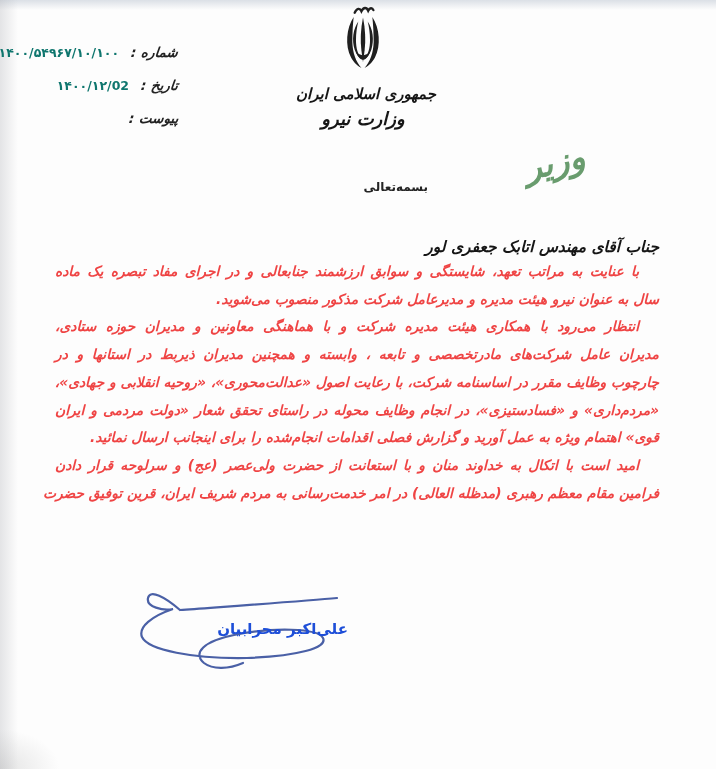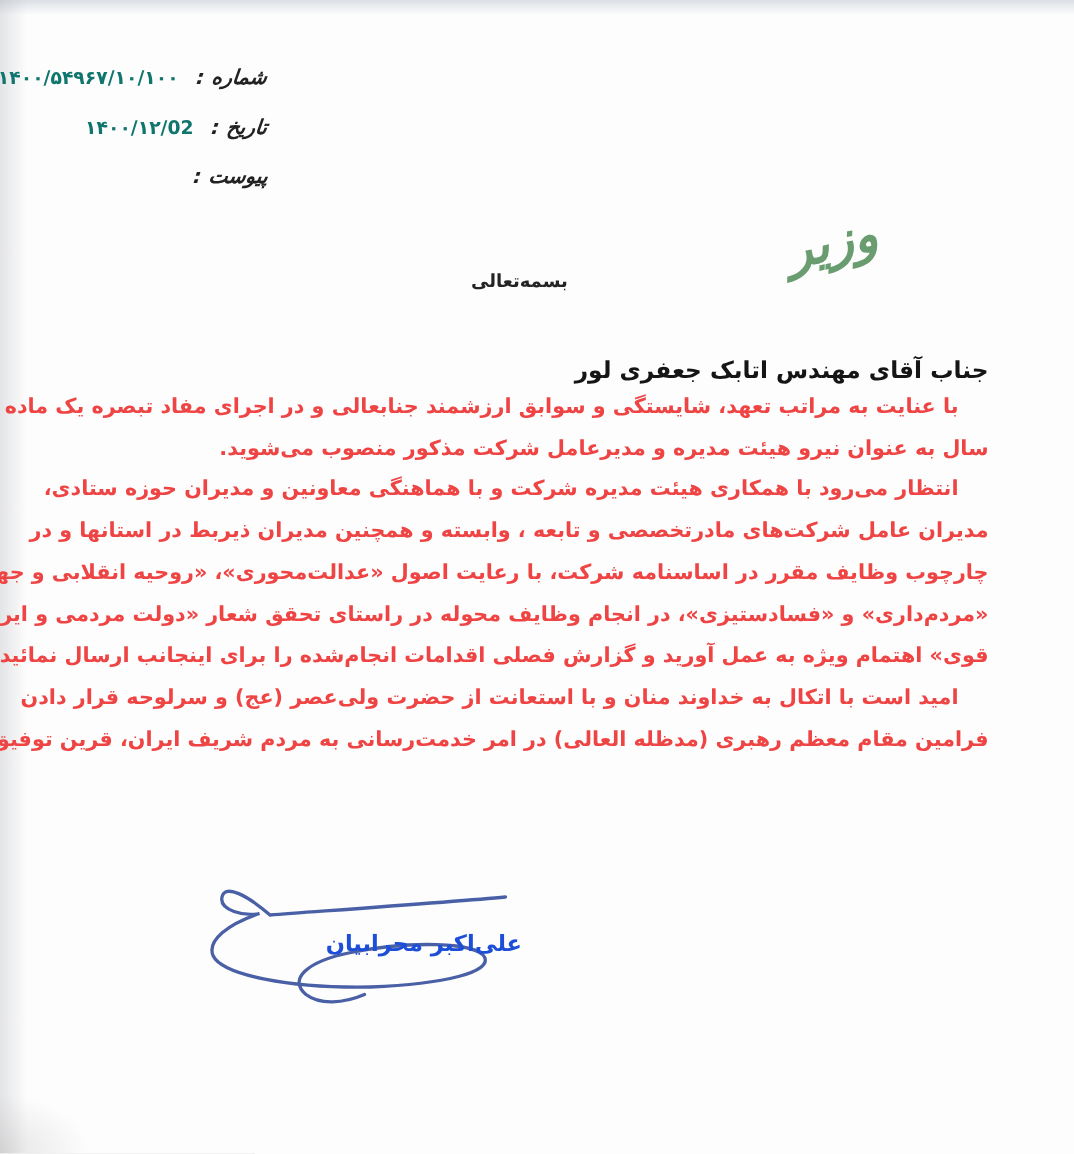--- a/index.html
+++ b/index.html
@@ -26,25 +26,25 @@
 
   
   .emblem-block { position:absolute; left:296px; top:6px; width:134px; text-align:center; }
   .emblem-block svg { width:58px; height:78px; display:block; margin:0 auto; }
   .country { font-size:15px; font-weight:bold; font-style:italic; margin-top:1px; white-space:nowrap; color:#161616; }
   .ministry { font-size:18px; font-weight:bold; font-style:italic; margin-top:5px; white-space:nowrap; color:#161616; }
 
   .minister { position:absolute; left:524px; top:142px; font-size:34px; font-weight:bold;
     font-style:italic; color:#699c6e; transform:rotate(-12deg); white-space:nowrap; }
 
-  .bismillah { position:absolute; left:314px; top:180px; width:114px; text-align:left;
+  .bismillah { position:absolute; left:314px; top:180px; width:114px; text-align:right;
     font-size:12px; font-weight:bold; color:#242424; }
 
   
-  .letter-body { position:absolute; left:55px; right:57px; top:236px; direction:rtl; text-align:right; }
+  .letter-body { position:absolute; left:55px; right:57px; top:236px; direction:rtl; text-align:right;font-style:italic; }
   .addressee { font-size:15.5px; font-weight:bold; line-height:22px; color:#151515; }
   .lines { font-size:13.8px; font-weight:bold; color:#ef4444; }
   .bline { line-height:27.7px; white-space:nowrap; text-align:justify; text-align-last:justify; }
   .bline.last { text-align-last:right; }
   .bline.indent { padding-right:20px; }
 
   
   .signature-svg { position:absolute; left:100px; top:576px; }
   .sign-name { position:absolute; left:220px; top:620px; width:128px; text-align:center;
     direction:rtl; font-size:15px; font-weight:bold; color:#1d4ed8; white-space:nowrap; }
@@ -66,20 +66,37 @@
     <div class="meta-row">
       <span class="meta-label">تاریخ :</span>
       <span class="meta-value">۱۴۰۰/۱۲/02</span>
     </div>
     <div class="meta-row">
       <span class="meta-label">پیوست :</span>
       <span class="meta-value"></span>
     </div>
   </div>
 
+  <div class="emblem-block">
+    <svg viewBox="0 0 100 150" aria-hidden="true">
+      <g fill="#1f1f1f" stroke="none">
+        <path d="M34 13 C38 4 44 3 47 10 C51 2 57 2 60 9 C63 3 68 3 70 8" fill="none" stroke="#1f1f1f" stroke-width="4.5" stroke-linecap="round"></path>
+        <path d="M50 22 C45.5 44 44.5 66 47 86 L50 108 L53 86 C55.5 66 54.5 44 50 22 Z"></path>
+        <path d="M36 88 Q50 102 64 88 Q59 100 50 104 Q41 100 36 88 Z"></path>
+        <path d="M41 30 C31 44 28 66 34 84 C37.5 94 43 101 48 104 C40 93 36.5 81 36.5 66 C36.5 52 38.5 40 41 30 Z"></path>
+        <path d="M32 21 C18 42 15 76 27 99 C33 110 41 116 47 119 C36.5 107 30 90 29.5 69 C29.5 51 30.5 35 32 21 Z"></path>
+        <g transform="translate(100,0) scale(-1,1)">
+          <path d="M41 30 C31 44 28 66 34 84 C37.5 94 43 101 48 104 C40 93 36.5 81 36.5 66 C36.5 52 38.5 40 41 30 Z"></path>
+          <path d="M32 21 C18 42 15 76 27 99 C33 110 41 116 47 119 C36.5 107 30 90 29.5 69 C29.5 51 30.5 35 32 21 Z"></path>
+        </g>
+      </g>
+    </svg>
+    <div class="country">جمهوری اسلامی ایران</div>
+    <div class="ministry">وزارت نیرو</div>
+  </div>
 
   <div class="minister">وزیر</div>
 
   <div class="bismillah">بسمه‌تعالی</div>
 
   <div class="letter-body">
     <div class="addressee">جناب آقای مهندس اتابک جعفری لور</div>
     <div class="lines">
       <div class="bline indent">با عنایت به مراتب تعهد، شایستگی و سوابق ارزشمند جنابعالی و در اجرای مفاد تبصره یک ماده</div>
       <div class="bline last">سال به عنوان نیرو هیئت مدیره و مدیرعامل شرکت مذکور منصوب می‌شوید.</div>

